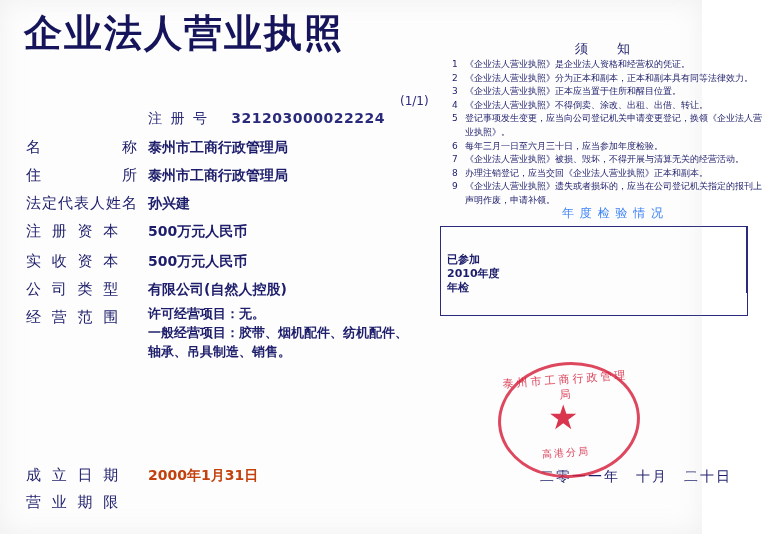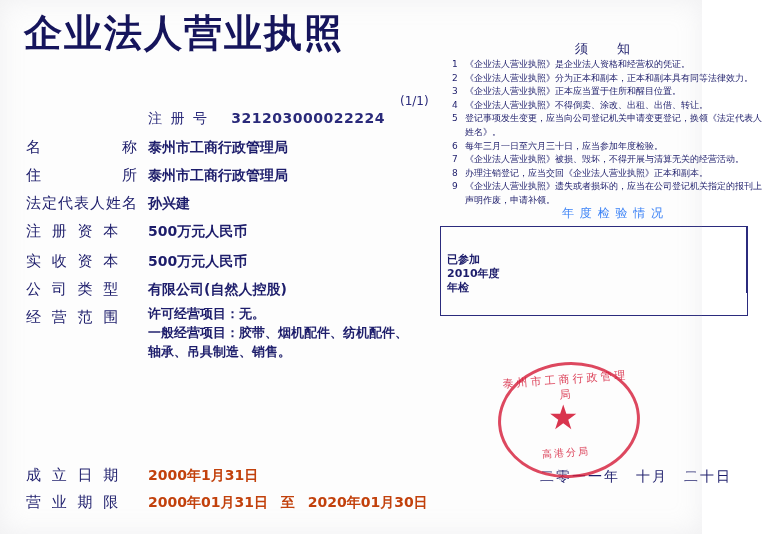--- a/index.html
+++ b/index.html
@@ -308,25 +308,20 @@
   <div class="scope-value">
     <div>许可经营项目：无。</div>
     <div>一般经营项目：胶带、烟机配件、纺机配件、</div>
     <div>轴承、吊具制造、销售。</div>
   </div>
 
   <div class="bottom-label" style="top:466px">成 立 日 期</div>
   <div class="bottom-value" style="top:467px">2000年1月31日</div>
 
   <div class="bottom-label" style="top:493px">营 业 期 限</div>
-  <div class="bottom-value" style="top:494px">
-    <span>2000年01月31日</span>
-    <span class="mid">至</span>
-    <span>2020年01月30日</span>
-  </div>
 
   <div class="notice-title">须　知</div>
   <div class="notice-list">
     <div class="ni">
       <span class="num">1</span>
       <span class="txt">《企业法人营业执照》是企业法人资格和经营权的凭证。</span>
     </div>
     <div class="ni">
       <span class="num">2</span>
       <span class="txt">《企业法人营业执照》分为正本和副本，正本和副本具有同等法律效力。</span>
@@ -334,21 +329,21 @@
     <div class="ni">
       <span class="num">3</span>
       <span class="txt">《企业法人营业执照》正本应当置于住所和醒目位置。</span>
     </div>
     <div class="ni">
       <span class="num">4</span>
       <span class="txt">《企业法人营业执照》不得倒卖、涂改、出租、出借、转让。</span>
     </div>
     <div class="ni">
       <span class="num">5</span>
-      <span class="txt">登记事项发生变更，应当向公司登记机关申请变更登记，换领《法定代表人姓名》。</span>
+      <span class="txt">登记事项发生变更，应当向公司登记机关申请变更登记，换领《企业法人营业执照》。</span>
     </div>
     <div class="ni">
       <span class="num">6</span>
       <span class="txt">每年三月一日至六月三十日，应当参加年度检验。</span>
     </div>
     <div class="ni">
       <span class="num">7</span>
       <span class="txt">《企业法人营业执照》被损、毁坏，不得开展与清算无关的经营活动。</span>
     </div>
     <div class="ni">

